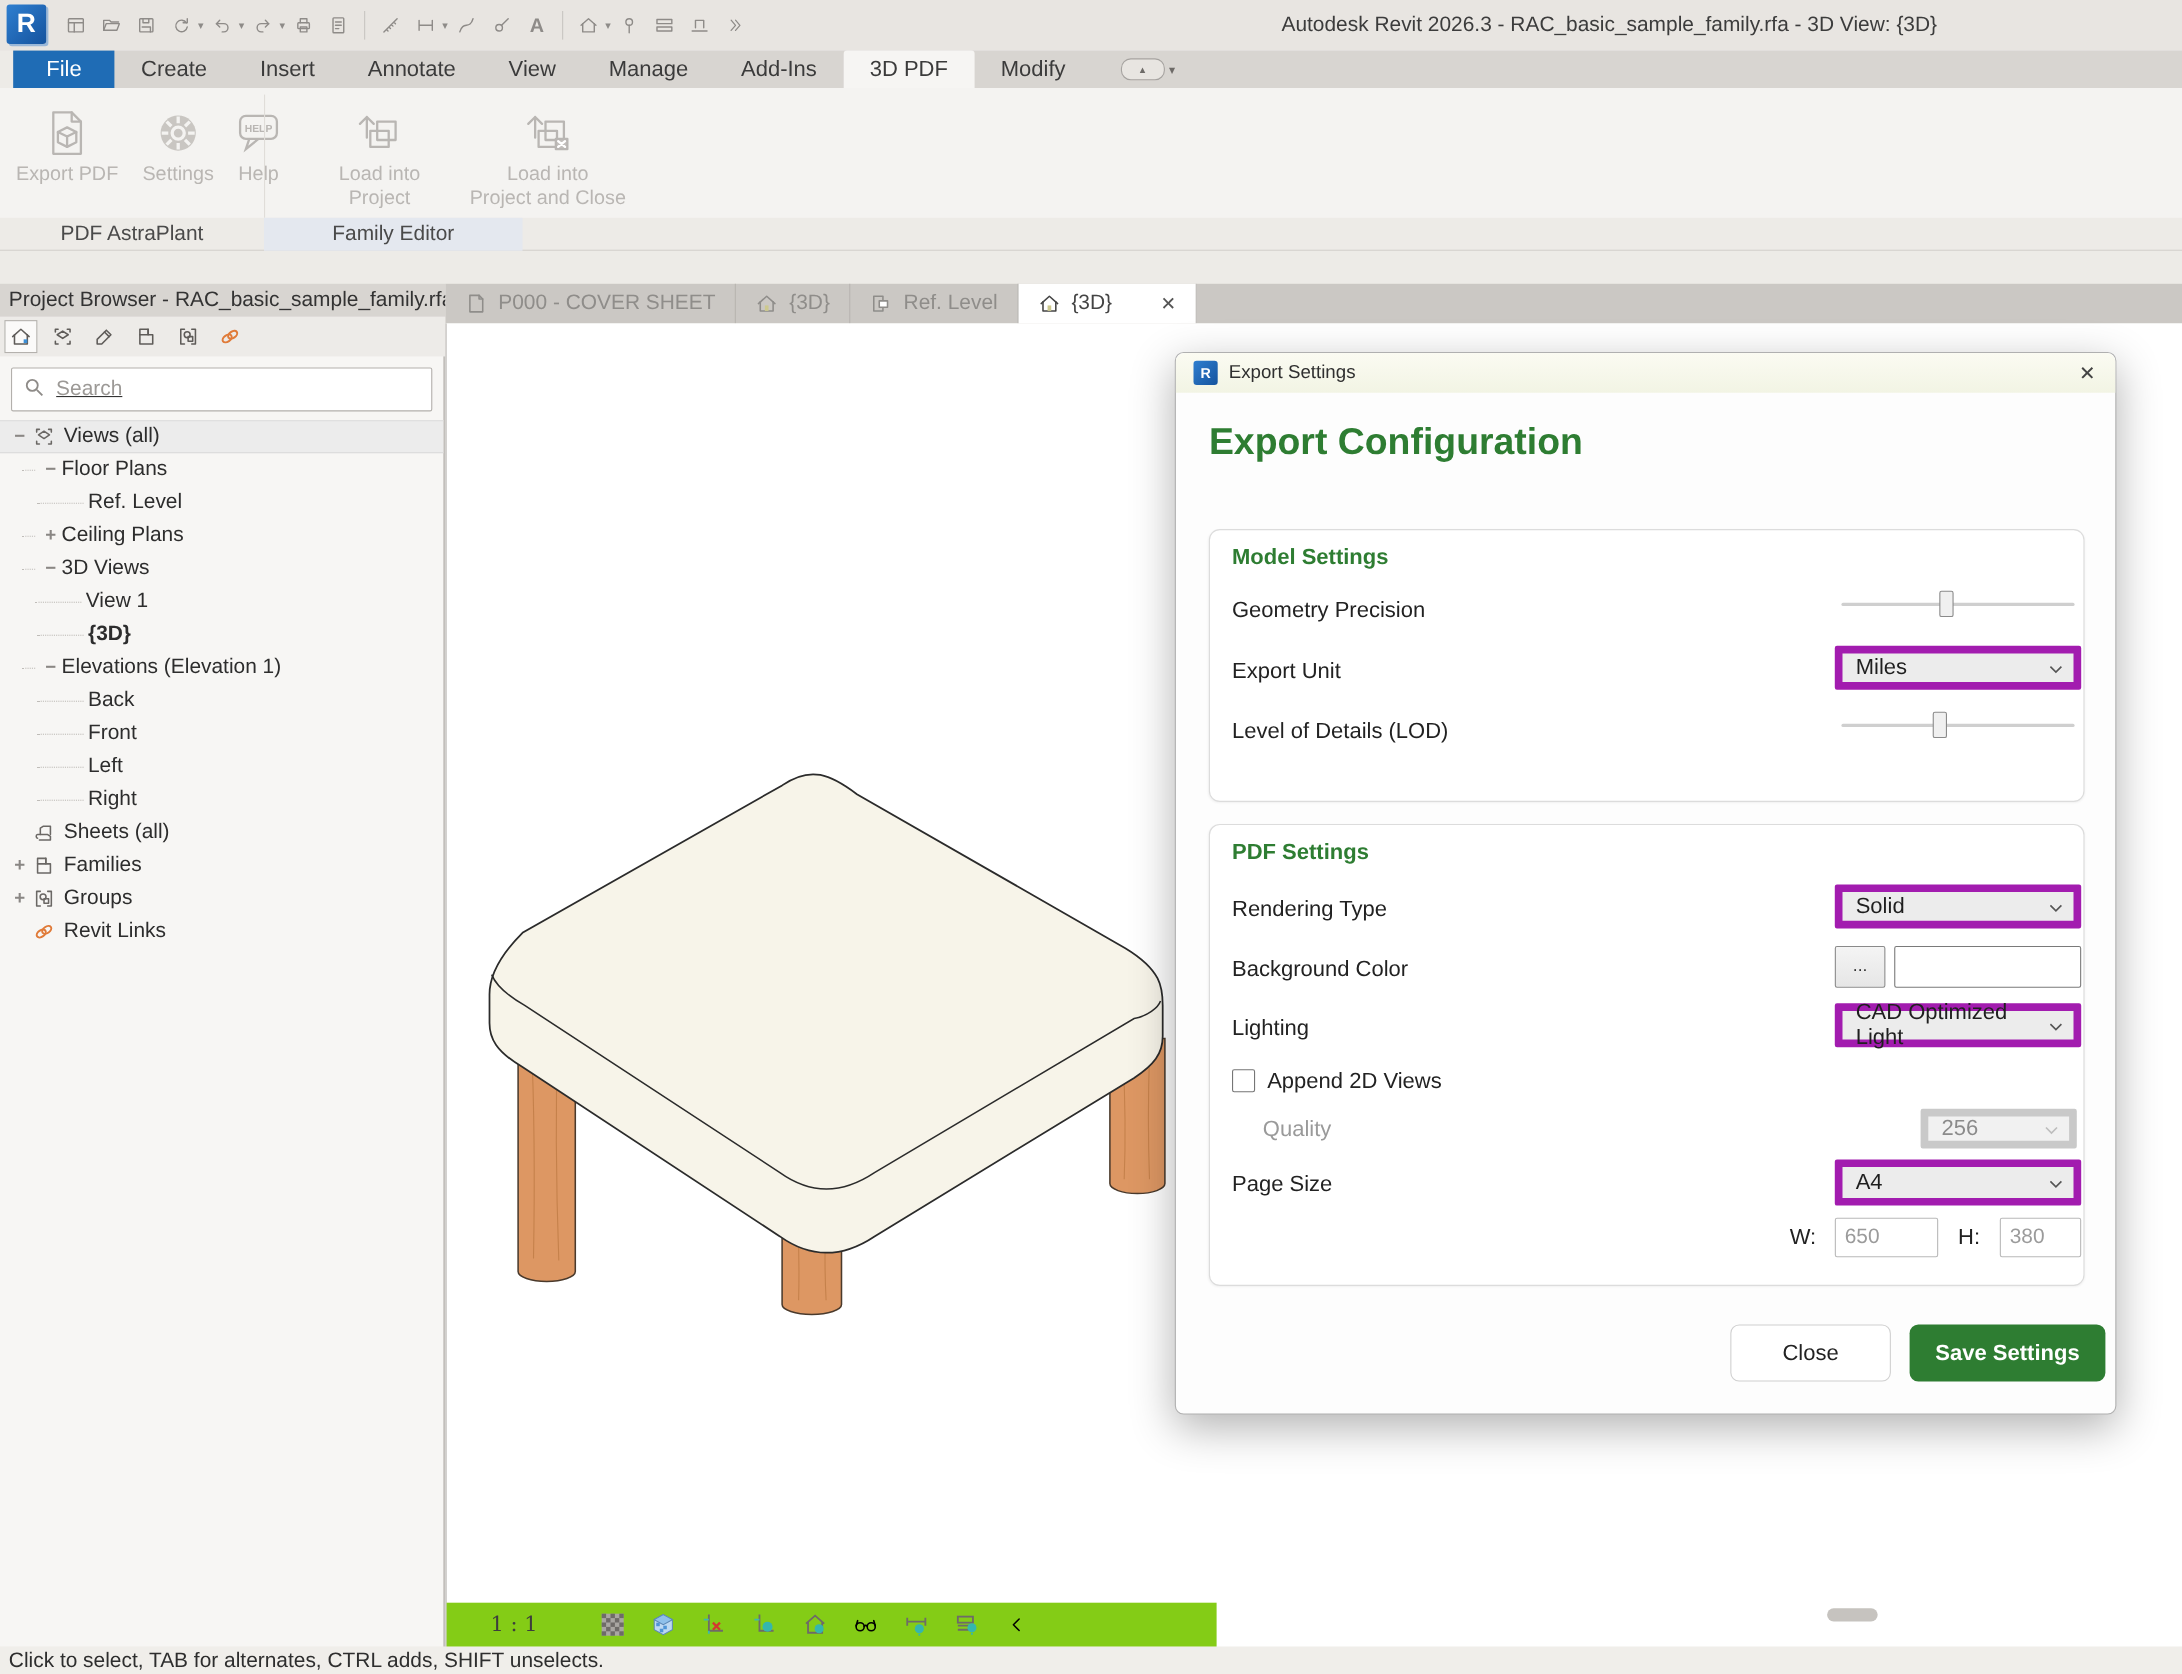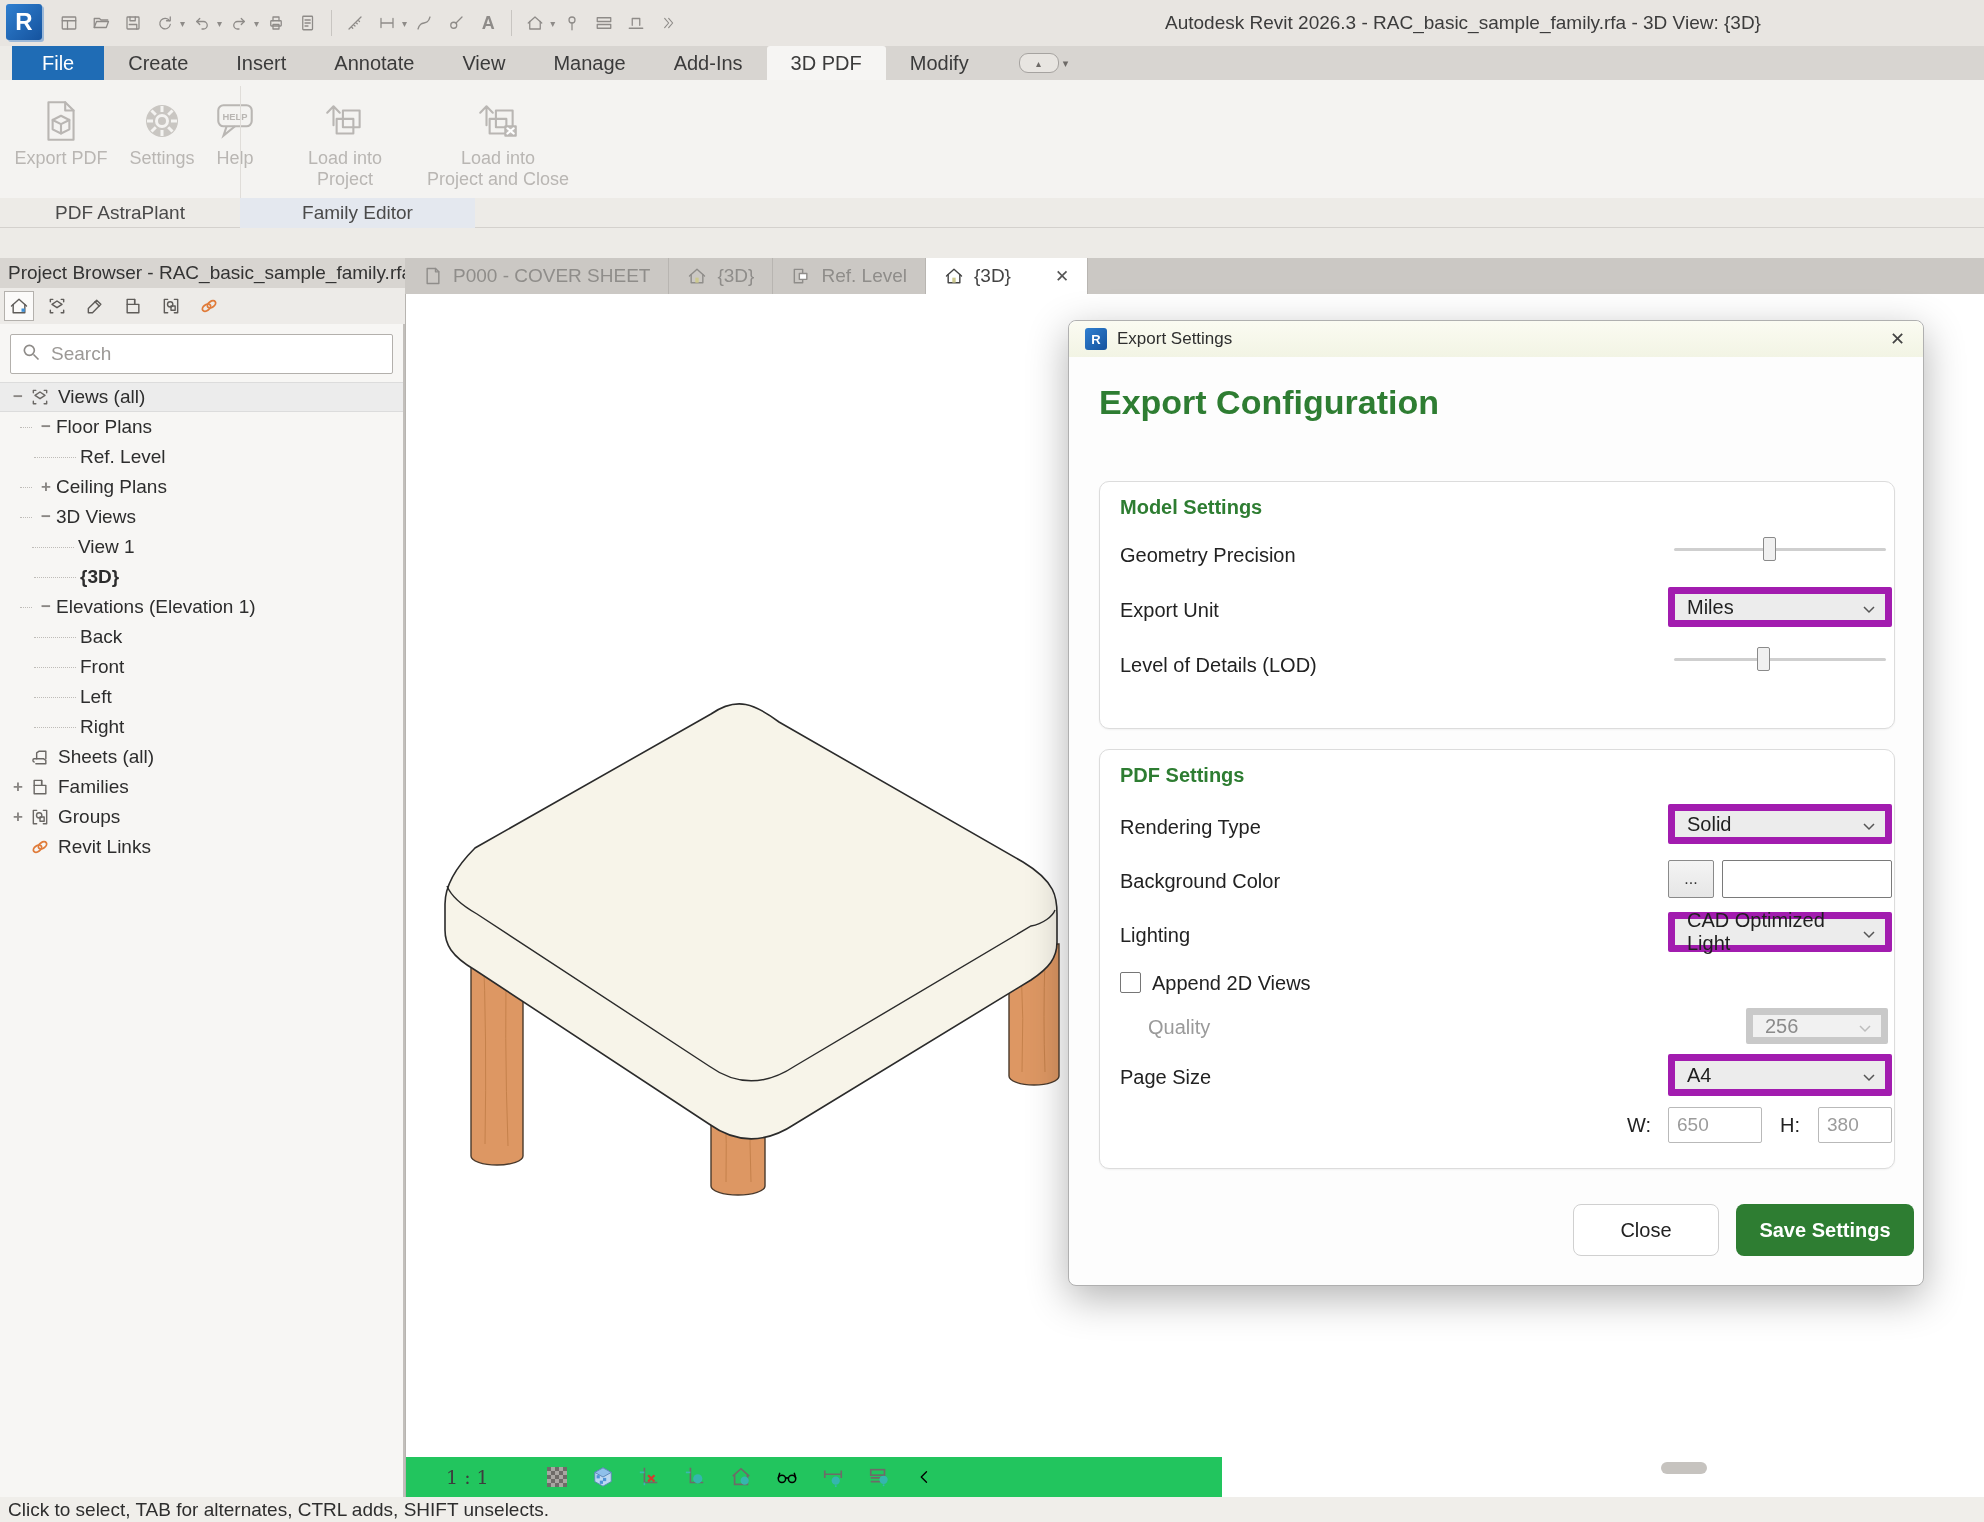--- a/index.html
+++ b/index.html
@@ -39,41 +39,41 @@
   .plabel.p2 { left:240px; width:235px; background:#e4e8ef; }
   .pdivider { position:absolute; left:240px; top:-112px; width:1px; height:112px; background:#e0ddd9; }
 
   
   #pb-header { position:absolute; left:0; top:258px; width:405px; height:30px; background:#d8d5d1; font-size:19px; color:#333; display:flex; align-items:center; padding-left:8px; white-space:nowrap; overflow:hidden; }
   #pb-toolbar { position:absolute; left:0; top:288px; width:405px; height:36px; background:#edebe8; display:flex; align-items:center; gap:8px; padding-left:4px; color:#5f5c59; }
   .pbt { width:30px; height:30px; display:flex; align-items:center; justify-content:center; }
   .pbt.active { background:#fbfaf9; border:1px solid #b4b1ad; }
   #pb-body { position:absolute; left:0; top:324px; width:405px; height:1173px; background:#f7f6f4; border-right:2px solid #c2bfbb; }
   #pb-search { position:relative; margin:10px 10px 8px 10px; height:40px; background:#fff; border:1px solid #b3b0ac; border-radius:2px; display:flex; align-items:center; padding-left:10px; gap:10px; }
-  #pb-search input { border:none; outline:none; font-size:19px; width:300px; font-family:inherit; color:#333; background:transparent; }
+  #pb-search input { border:none; outline:none; font-size:19px; width:300px; font-family:inherit; color:#333; background:transparent;text-decoration:underline; }
   #pb-search input::placeholder { color:#9c9996; }
   #pb-tree { margin-top:6px; }
   .trow { height:30px; display:flex; align-items:center; font-size:19px; color:#2d2d2d; white-space:nowrap; }
   .trow.selected { background:#ececec; border-top:1px solid #dcdcdc; border-bottom:1px solid #dcdcdc; }
   .trow.bold { font-weight:bold; }
   .t-exp { width:20px; text-align:center; color:#8a8784; font-size:17px; font-weight:bold; flex:none; }
   .t-leader { border-top:1px dotted #bfbcb8; height:1px; flex:none; margin-right:4px; }
   .t-icon { width:24px; display:flex; justify-content:center; margin-right:6px; flex:none; color:#6b6865; }
 
   
   #view-tabs { position:absolute; left:405px; top:258px; width:1579px; height:36px; background:#cbc8c4; display:flex; }
   .vtab { display:flex; align-items:center; gap:10px; padding:0 18px; font-size:19px; color:#8f8d8a; border-right:1px solid #b8b5b1; }
   .vtab .vt-label { white-space:nowrap; }
   .vtab.active { background:#ffffff; color:#444; }
   .vtab .vclose { margin-left:34px; font-size:17px; color:#555; }
   #canvas { position:absolute; left:405px; top:294px; width:1579px; height:1203px; background:#ffffff; border-left:1px solid #b7b4b0; }
   #drawing { position:absolute; left:5px; top:380px; }
 
   
-  #vcb { position:absolute; left:0px; top:1163px; width:816px; height:40px; background:#22c55e; display:flex; align-items:center; gap:10px; padding-left:40px; }
+  #vcb { position:absolute; left:0px; top:1163px; width:700px; height:40px; background:#84cc16; display:flex; align-items:center; gap:10px; padding-left:40px; }
   #vcb-scale { font-family:"DejaVu Serif", serif; font-size:19px; color:#3d3d3d; margin-right:40px; }
   .vcb-btn { width:36px; height:34px; display:flex; align-items:center; justify-content:center; }
   #zoom-pill { position:absolute; left:1255px; top:1168px; width:46px; height:12px; background:#c6c3bf; border-radius:6px; }
 
   
   #status-bar { position:absolute; left:0; top:1497px; width:1984px; height:25px; background:#f0eeea; font-size:19px; color:#2e2e2e; display:flex; align-items:center; padding-left:8px; }
 
   
   #dialog { position:absolute; left:1068px; top:320px; width:856px; height:966px; background:#fdfdfd; border:1px solid #b0b0b0; border-radius:8px; box-shadow:0 12px 40px rgba(0,0,0,.3); }
   #dlg-titlebar { position:absolute; left:0; top:0; width:100%; height:36px; background:linear-gradient(180deg,#fbfbf2,#f2f4e4); border-radius:8px 8px 0 0; display:flex; align-items:center; }

